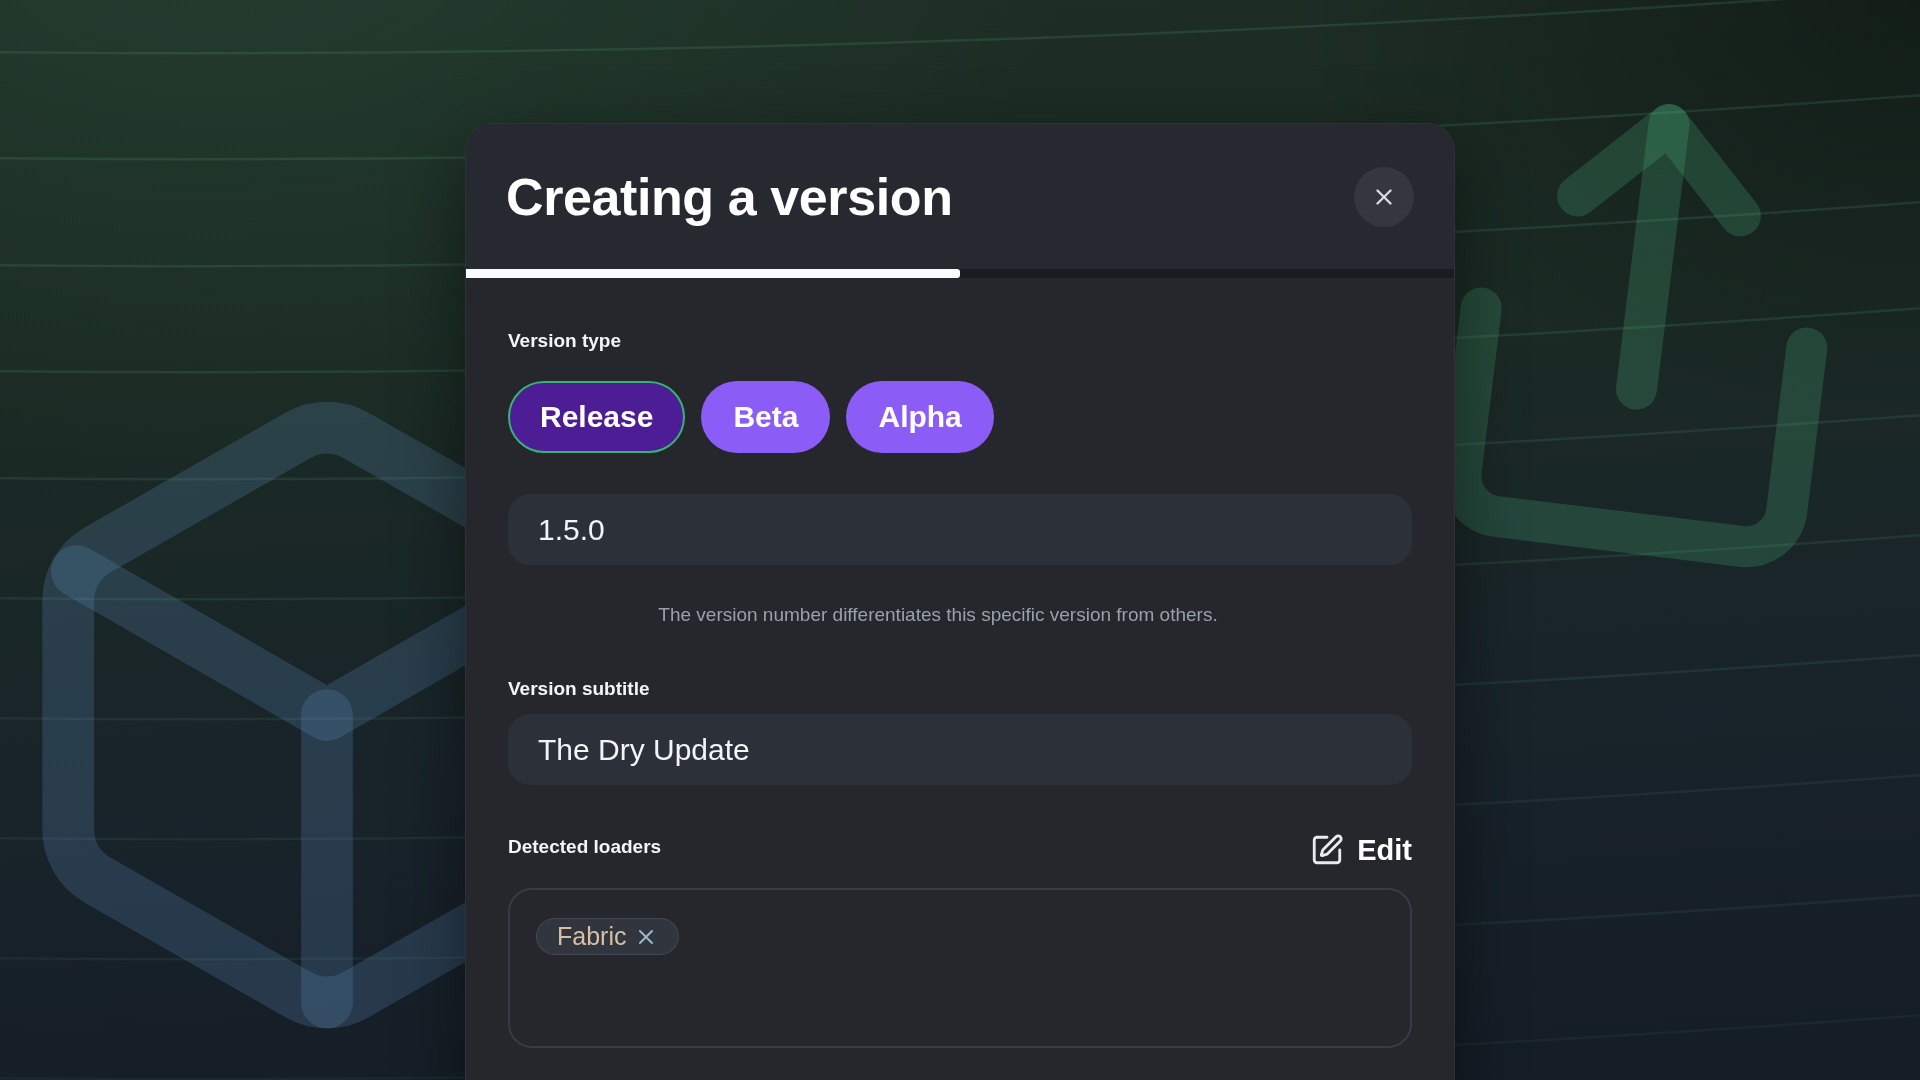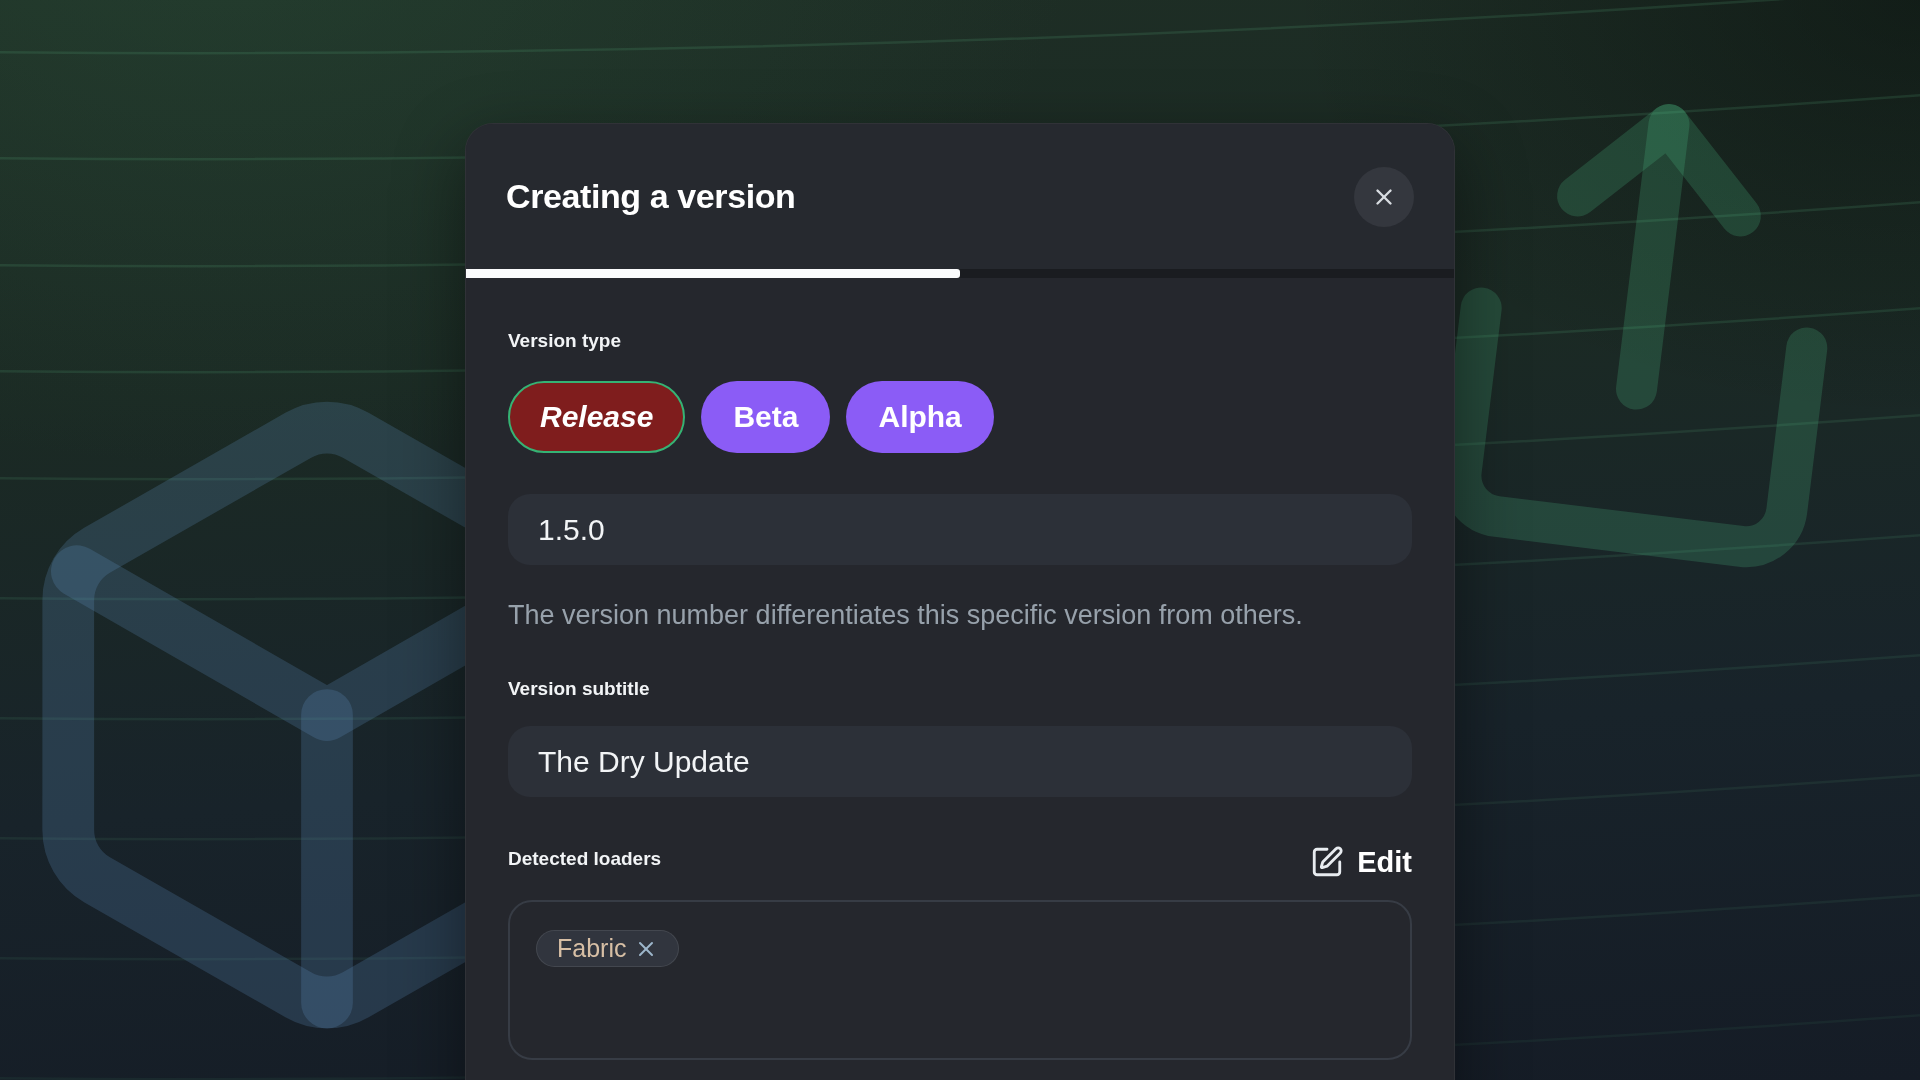--- a/index.html
+++ b/index.html
@@ -21,21 +21,21 @@
     position:absolute; left:465px; top:123px; width:990px; height:1010px;
     background:#25272d; border-radius:28px;
     border:1px solid rgba(255,255,255,0.05);
     box-shadow:0 24px 70px rgba(0,0,0,0.45);
     overflow:hidden;
   }
   .modal-header {
     height:145px; display:flex; align-items:center; justify-content:space-between;
     padding:0 40px; background:#26292f;
   }
-  .modal-title { font-size:34px; font-weight:700; color:#ffffff; letter-spacing:-0.4px; }
+  .modal-title { font-size:52px; font-weight:700; color:#ffffff; letter-spacing:-0.4px; }
   .close-btn {
     width:60px; height:60px; border-radius:50%; border:none; cursor:pointer;
     background:#34373e; display:flex; align-items:center; justify-content:center;
   }
 
   .progress { height:9px; background:rgba(0,0,0,0.28); }
   .progress-fill { height:100%; width:50%; background:#fafbfc; border-radius:0 3px 3px 0; }
 
   .modal-body { padding:46px 42px 0 42px; }
 
@@ -43,31 +43,31 @@
     font-size:19px; line-height:34px; font-weight:700; color:#f2f4f6; margin-bottom:23px;
   }
   .req { color:#ec5a6e; font-weight:700; margin-left:6px; }
 
   .pills { display:flex; gap:16px; margin-bottom:41px; }
   .pill {
     height:72px; padding:0 30px; border-radius:36px; border:2px solid transparent;
     background:#8b5cf6; color:#ffffff; font-size:30px; font-weight:700;
     font-family:inherit; cursor:pointer; display:flex; align-items:center;
   }
-  .pill.selected { background:#7f1d1d; border-color:#35b374;font-style:italic; }
+  .pill.selected { background:#4c1d95; border-color:#35b374; }
 
   .text-input {
     display:block; width:100%; height:71px; border:none; outline:none;
     background:#2c3038; border-radius:22px; padding:0 30px;
     color:#f2f4f6; font-size:30px; font-weight:400; font-family:inherit;
     margin-top:2px;
   }
   .help {
     margin-top:27px; margin-bottom:34px; max-width:860px;
-    color:#97a1ab; font-size:27px; line-height:46px; font-weight:400;
+    color:#97a1ab; font-size:19px; line-height:46px; font-weight:400;text-align:center;
   }
   .gap-sub { margin-bottom:20px; }
 
   .loaders-row {
     display:flex; align-items:center; justify-content:space-between; margin-top:45px;
   }
   .edit-btn {
     display:flex; align-items:center; gap:13px; background:none; border:none; cursor:pointer;
     color:#ffffff; font-size:29px; font-weight:700; font-family:inherit; padding:0;
   }
@@ -135,21 +135,21 @@
       <div class="field-label">Version type</div>
       <div class="pills">
         <button class="pill selected">Release</button>
         <button class="pill">Beta</button>
         <button class="pill">Alpha</button>
       </div>
 
       <input class="text-input" type="text" value="1.5.0" style="">
       <p class="help">The version number differentiates this specific version from others.</p>
 
-      <div class="field-label gap-sub" style="margin-bottom:20px;">Version subtitle</div>
+      <div class="field-label gap-sub" style="margin-bottom:8px;">Version subtitle</div>
       <input class="text-input" type="text" value="The Dry Update" style="">
 
       <div class="loaders-row">
         <div class="field-label" style="margin-bottom:6px;">Detected loaders</div>
         <button class="edit-btn">
           <svg width="34" height="34" viewBox="0 0 24 24" fill="none" stroke="#e8ecf0" stroke-width="2" stroke-linecap="round" stroke-linejoin="round">
             <path d="M12 3H5a2 2 0 0 0-2 2v14a2 2 0 0 0 2 2h14a2 2 0 0 0 2-2v-7"></path>
             <path d="M18.375 2.625a1 1 0 0 1 3 3l-9.013 9.014a2 2 0 0 1-.853.505l-2.873.84a.5.5 0 0 1-.62-.62l.84-2.873a2 2 0 0 1 .505-.853z"></path>
           </svg>
           <span>Edit</span>

